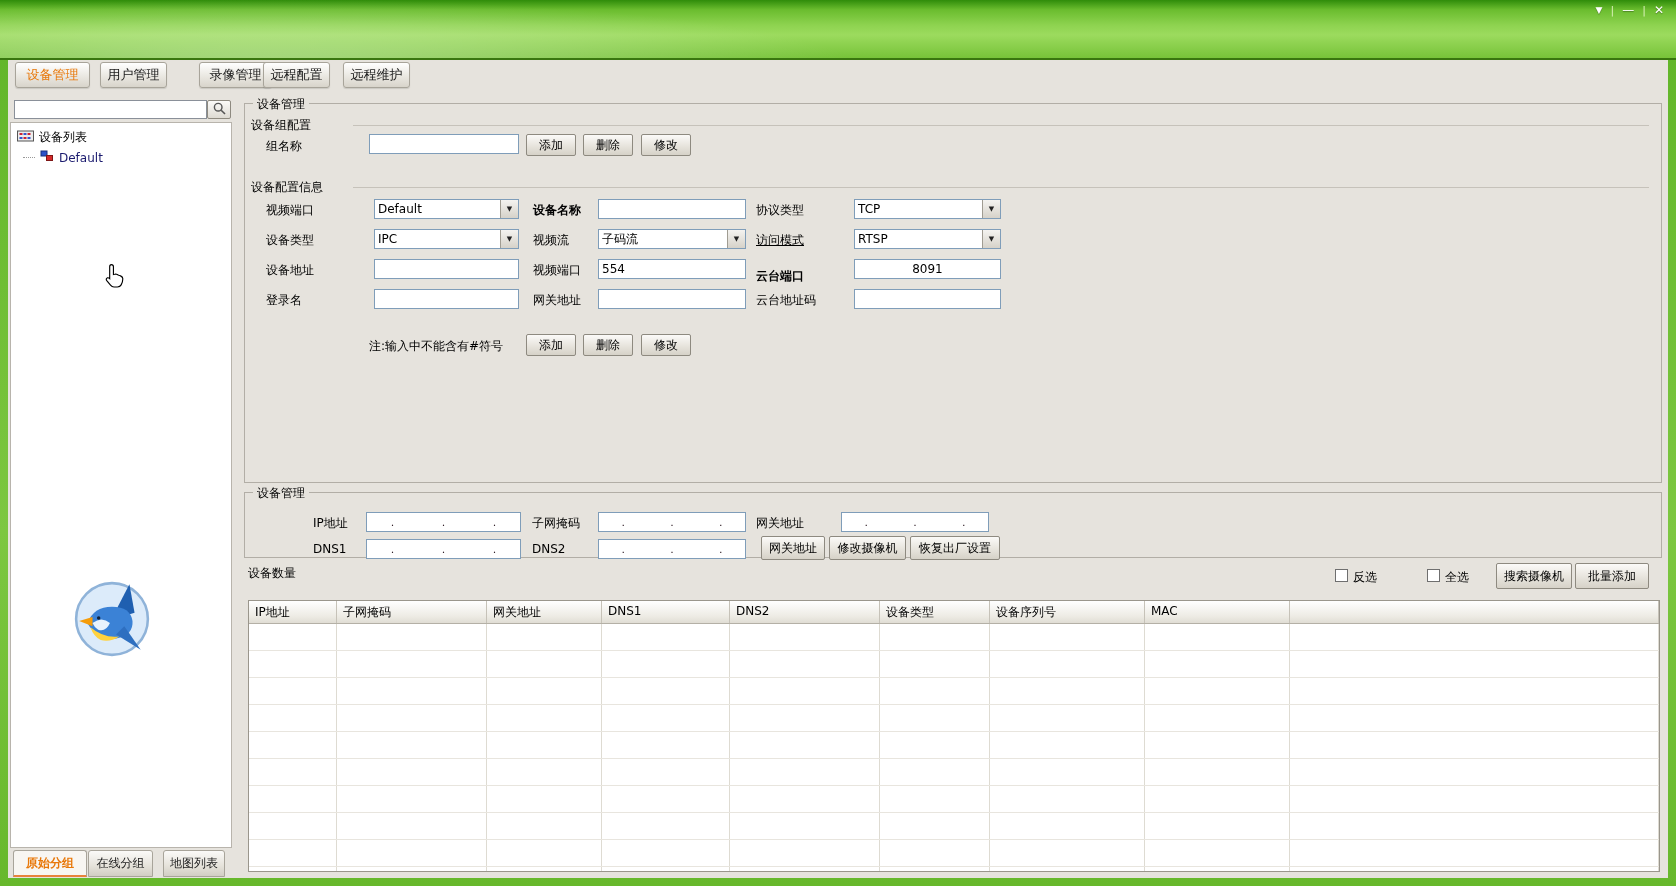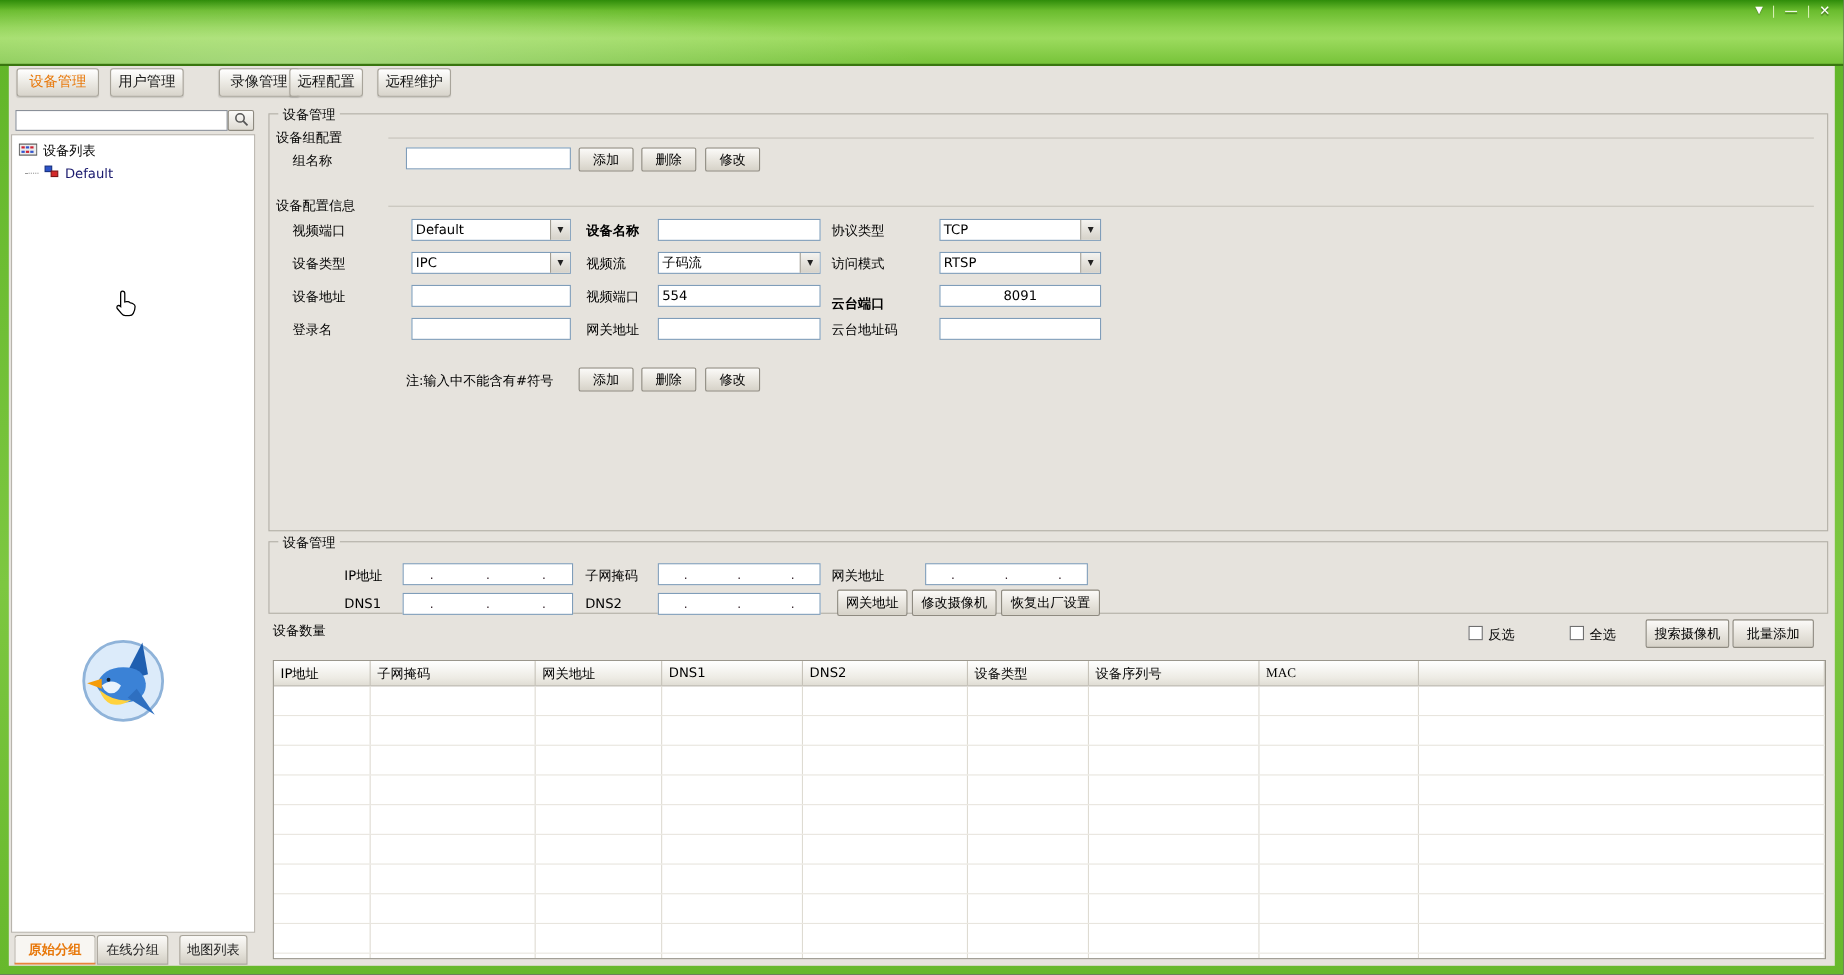--- a/index.html
+++ b/index.html
@@ -191,21 +191,21 @@
       <span class="flabel" style="left:21px;top:128px;">设备类型</span>
       <div class="xselect" style="left:129px;top:125px;width:145px;">
         <span class="xsel-text">IPC</span>
         <span class="xsel-btn">▼</span>
       </div>
       <span class="flabel" style="left:288px;top:128px;">视频流</span>
       <div class="xselect" style="left:353px;top:125px;width:148px;">
         <span class="xsel-text">子码流</span>
         <span class="xsel-btn">▼</span>
       </div>
-      <span class="flabel" style="left:511px;top:128px;">访问模式</span>
+      <span class="flabel" style="left:511px;top:128px;text-decoration:underline;">访问模式</span>
       <div class="xselect" style="left:609px;top:125px;width:147px;">
         <span class="xsel-text">RTSP</span>
         <span class="xsel-btn">▼</span>
       </div>
 
       <span class="flabel" style="left:21px;top:158px;">设备地址</span>
       <input class="xinput" style="left: 129px; top: 155px; width: 145px;" value="">
       <span class="flabel" style="left:288px;top:158px;">视频端口</span>
       <input class="xinput" style="left: 353px; top: 155px; width: 148px;" value="554">
       <span class="flabel" style="left:511px;top:164px;font-weight:bold;">云台端口</span>
@@ -273,21 +273,21 @@
 
     <div class="dtable" id="devTable">
         <div class="thead">
           <div class="th" style="width: 88px;">IP地址</div>
           <div class="th" style="width: 150px;">子网掩码</div>
           <div class="th" style="width: 115px;">网关地址</div>
           <div class="th" style="width: 128px;">DNS1</div>
           <div class="th" style="width: 150px;">DNS2</div>
           <div class="th" style="width: 110px;">设备类型</div>
           <div class="th" style="width: 155px;">设备序列号</div>
-          <div class="th" style="width: 145px; font-family: Liberation Serif, serif;">MAC</div>
+          <div class="th" style="width: 145px;">MAC</div>
           <div class="th" style="flex: 1 1 0%;"></div>
         </div>
         <div class="trow">
           <div class="td" style="width: 88px;"></div>
           <div class="td" style="width: 150px;"></div>
           <div class="td" style="width: 115px;"></div>
           <div class="td" style="width: 128px;"></div>
           <div class="td" style="width: 150px;"></div>
           <div class="td" style="width: 110px;"></div>
           <div class="td" style="width: 155px;"></div>

